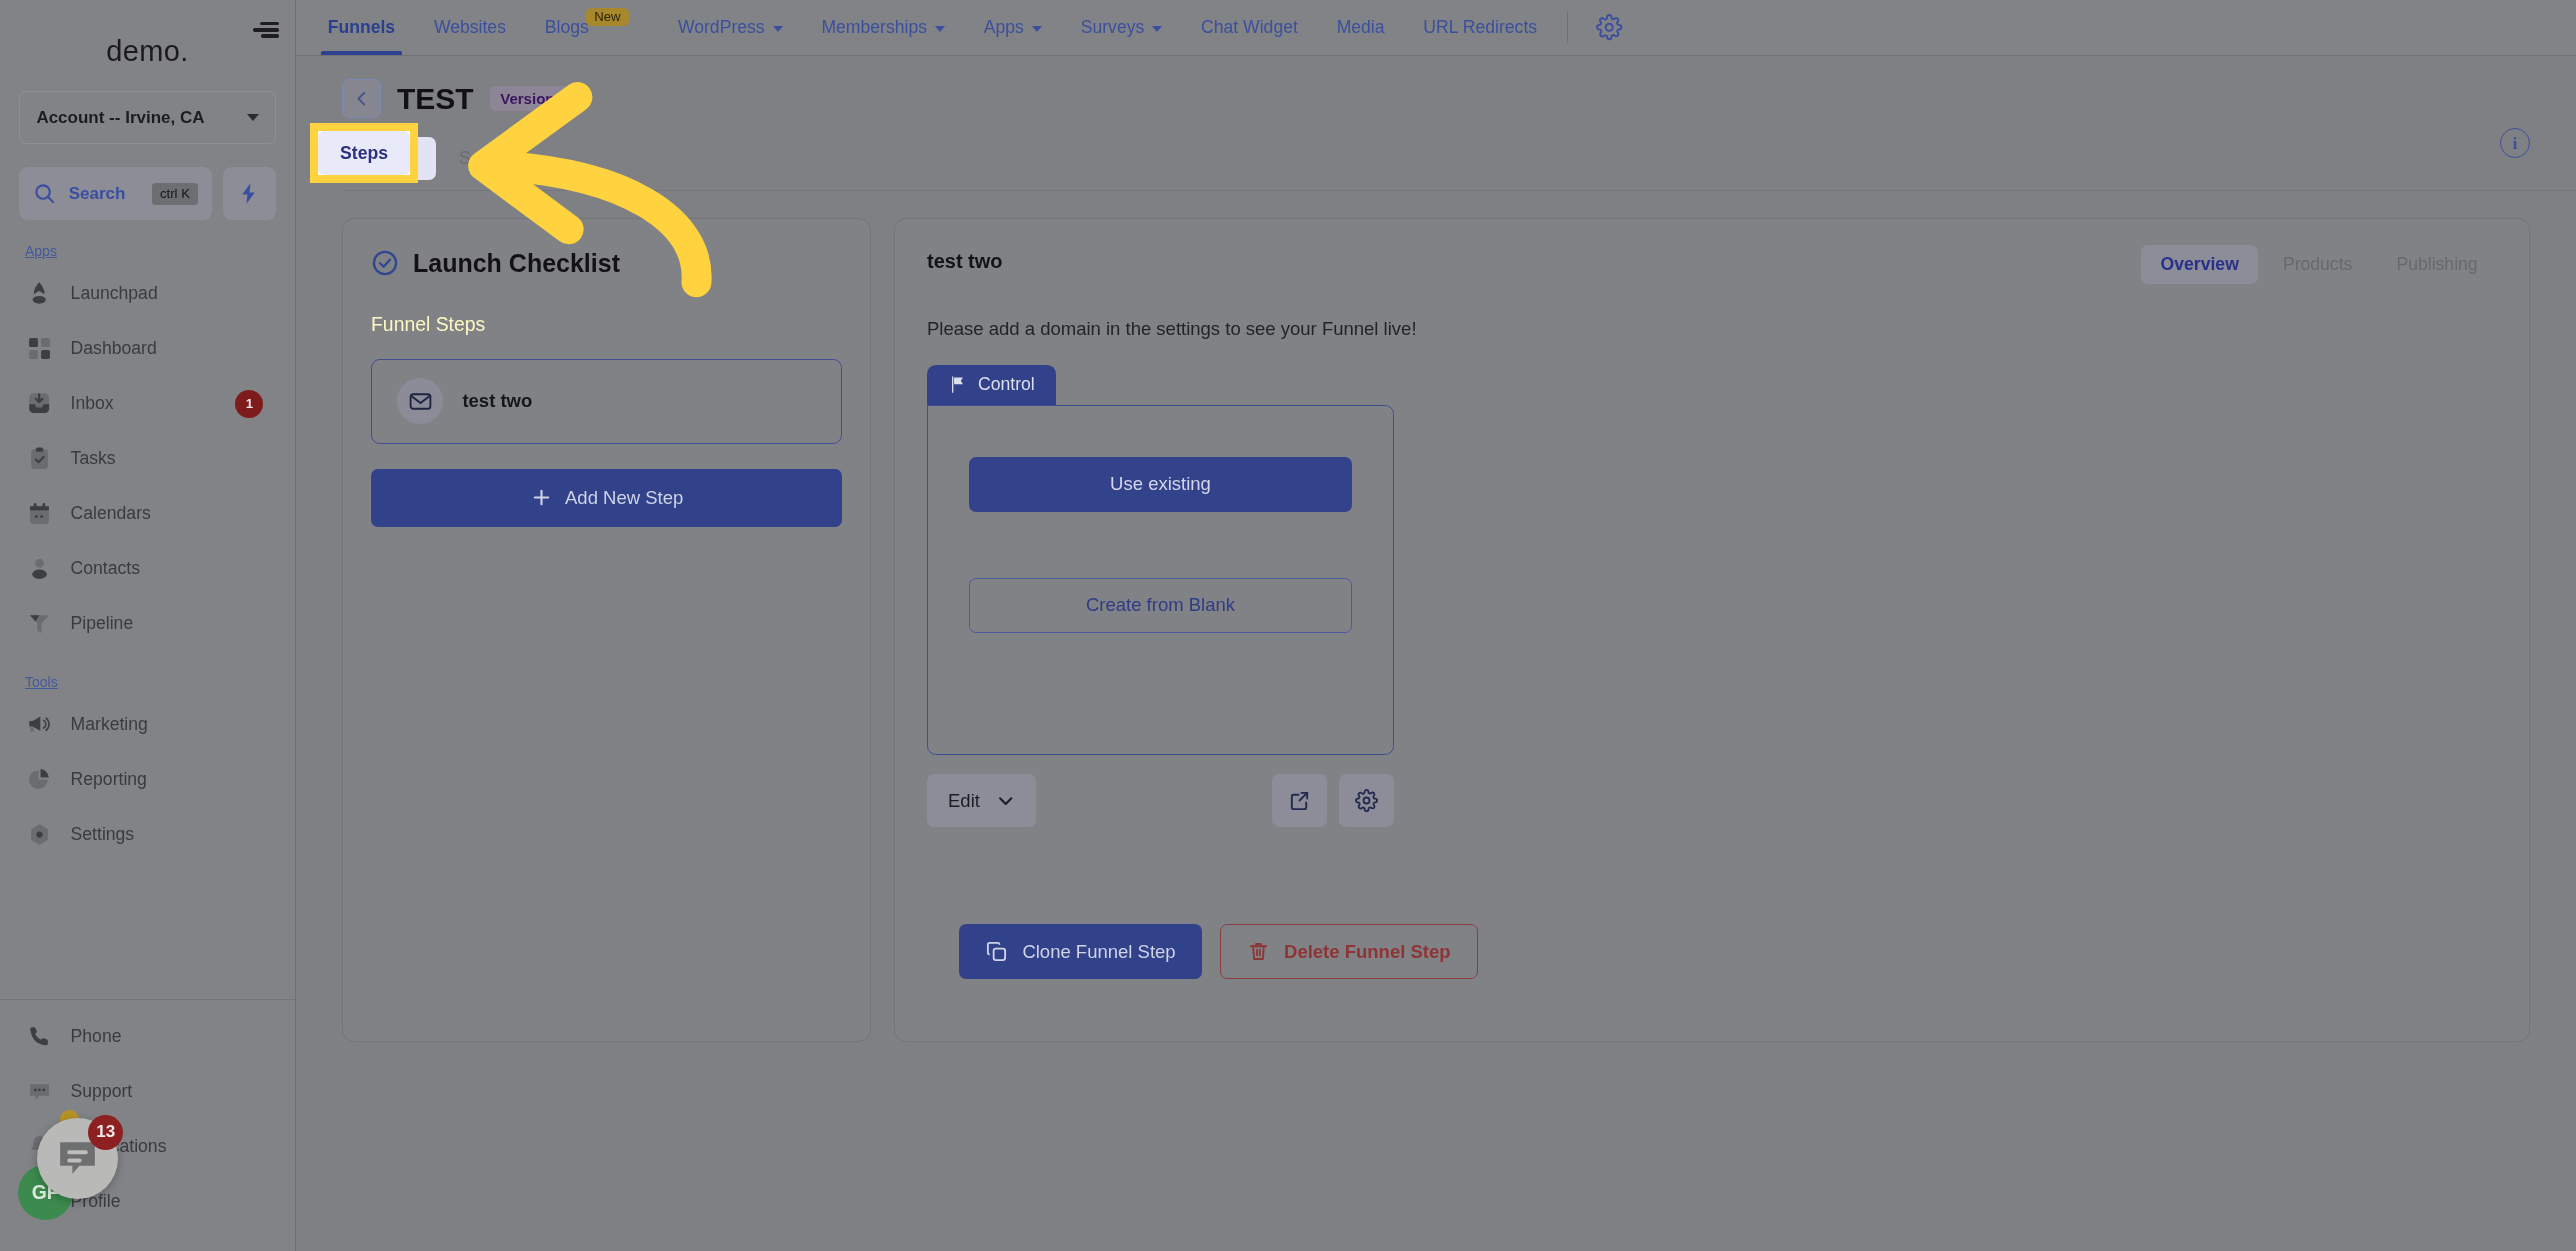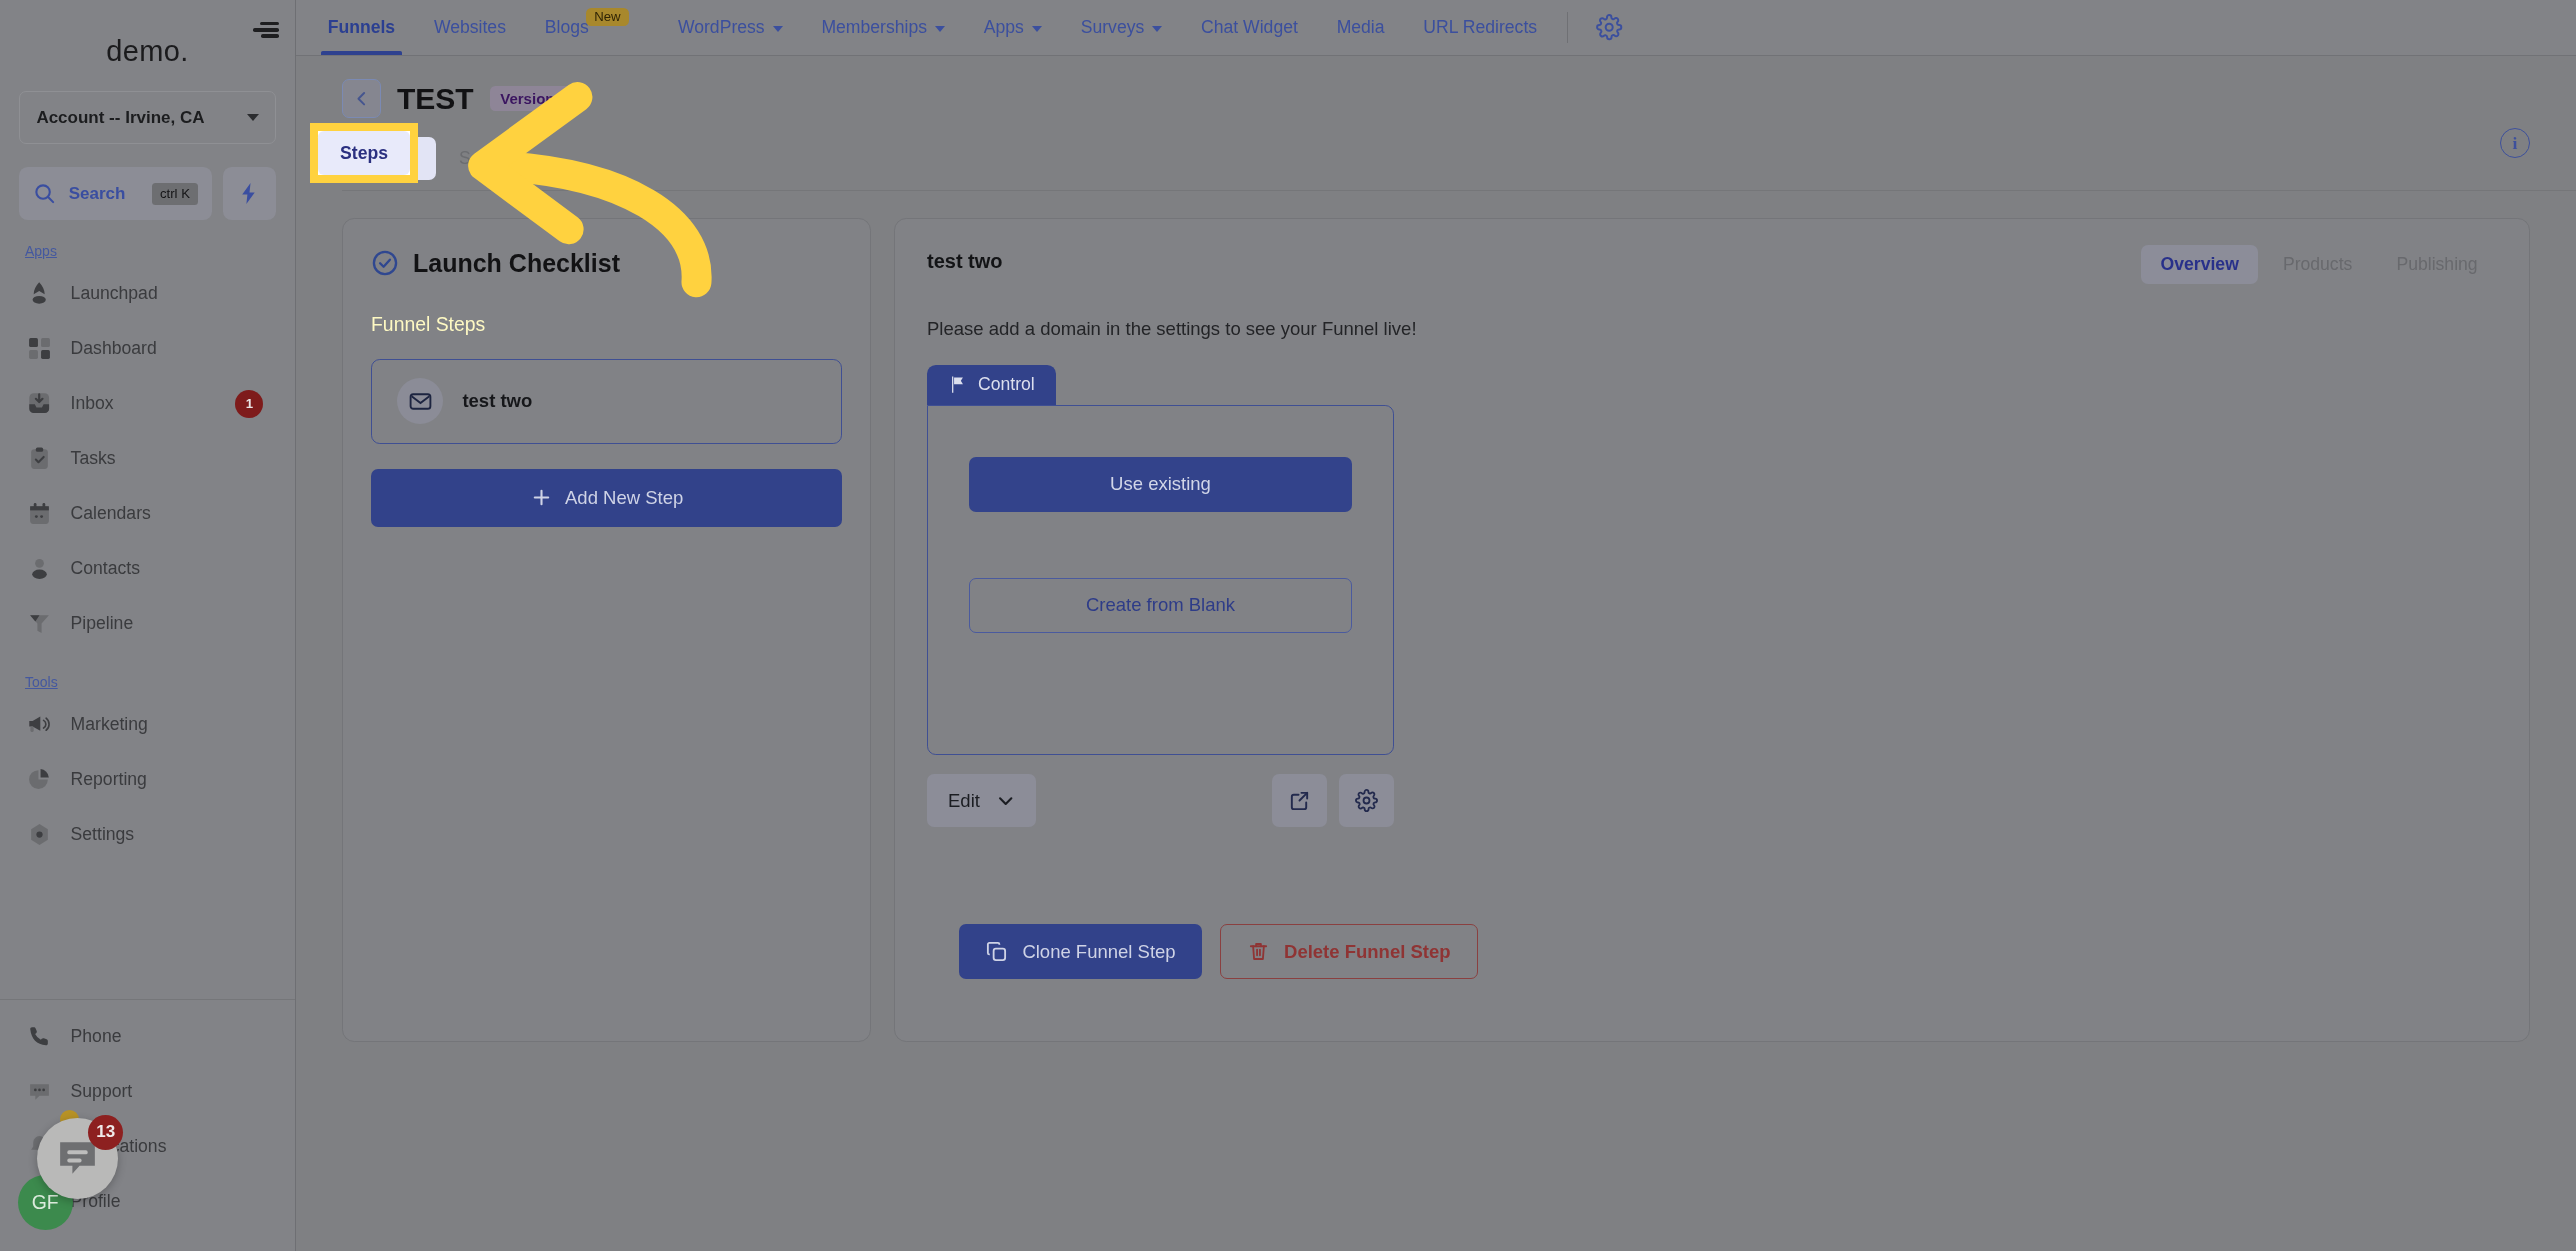--- a/index.html
+++ b/index.html
@@ -88,24 +88,24 @@
     width: 81px; height: 81px; border-radius:50%;
     background: #b9b9b8; display:flex; align-items:center; justify-content:center;
     box-shadow: 0 2.6px 8.8px rgba(0,0,0,.25);
   }
   .chat-badge {
     position:absolute; top:-3.5px; right:-5.3px; background:#8d2020; color:#efe9e9;
     min-width:35px; height:35px; border-radius:17.6px; font-size:17px; font-weight:700;
     display:flex; align-items:center; justify-content:center; padding:0 5.3px;
   }
   .avatar-g {
-    position:absolute; left: 17.6px; bottom: 22px;
+    position:absolute; left: 17.6px; bottom: 32px;
     width: 55px; height:55px; border-radius:50%; background:#3c8a4d;
     display:flex;align-items:center;justify-content:center;
-    color:#dcebdd; font-size:19.4px; font-weight:400;
+    color:#dcebdd; font-size:19.4px; font-weight:700;
   }
   .dot-y { position:absolute; left:60px; bottom:123px; width:19.4px;height:19.4px;border-radius:50%;background:#b79226; }
 
   
   .main { flex:1; display:flex; flex-direction:column; min-width:0; background:#7f8083; }
 
   .topnav {
     height: 56px; background:#828387; border-bottom:0.9px solid #717276;
     display:flex; align-items:stretch; padding-left: 12.3px; gap: 0;
   }

